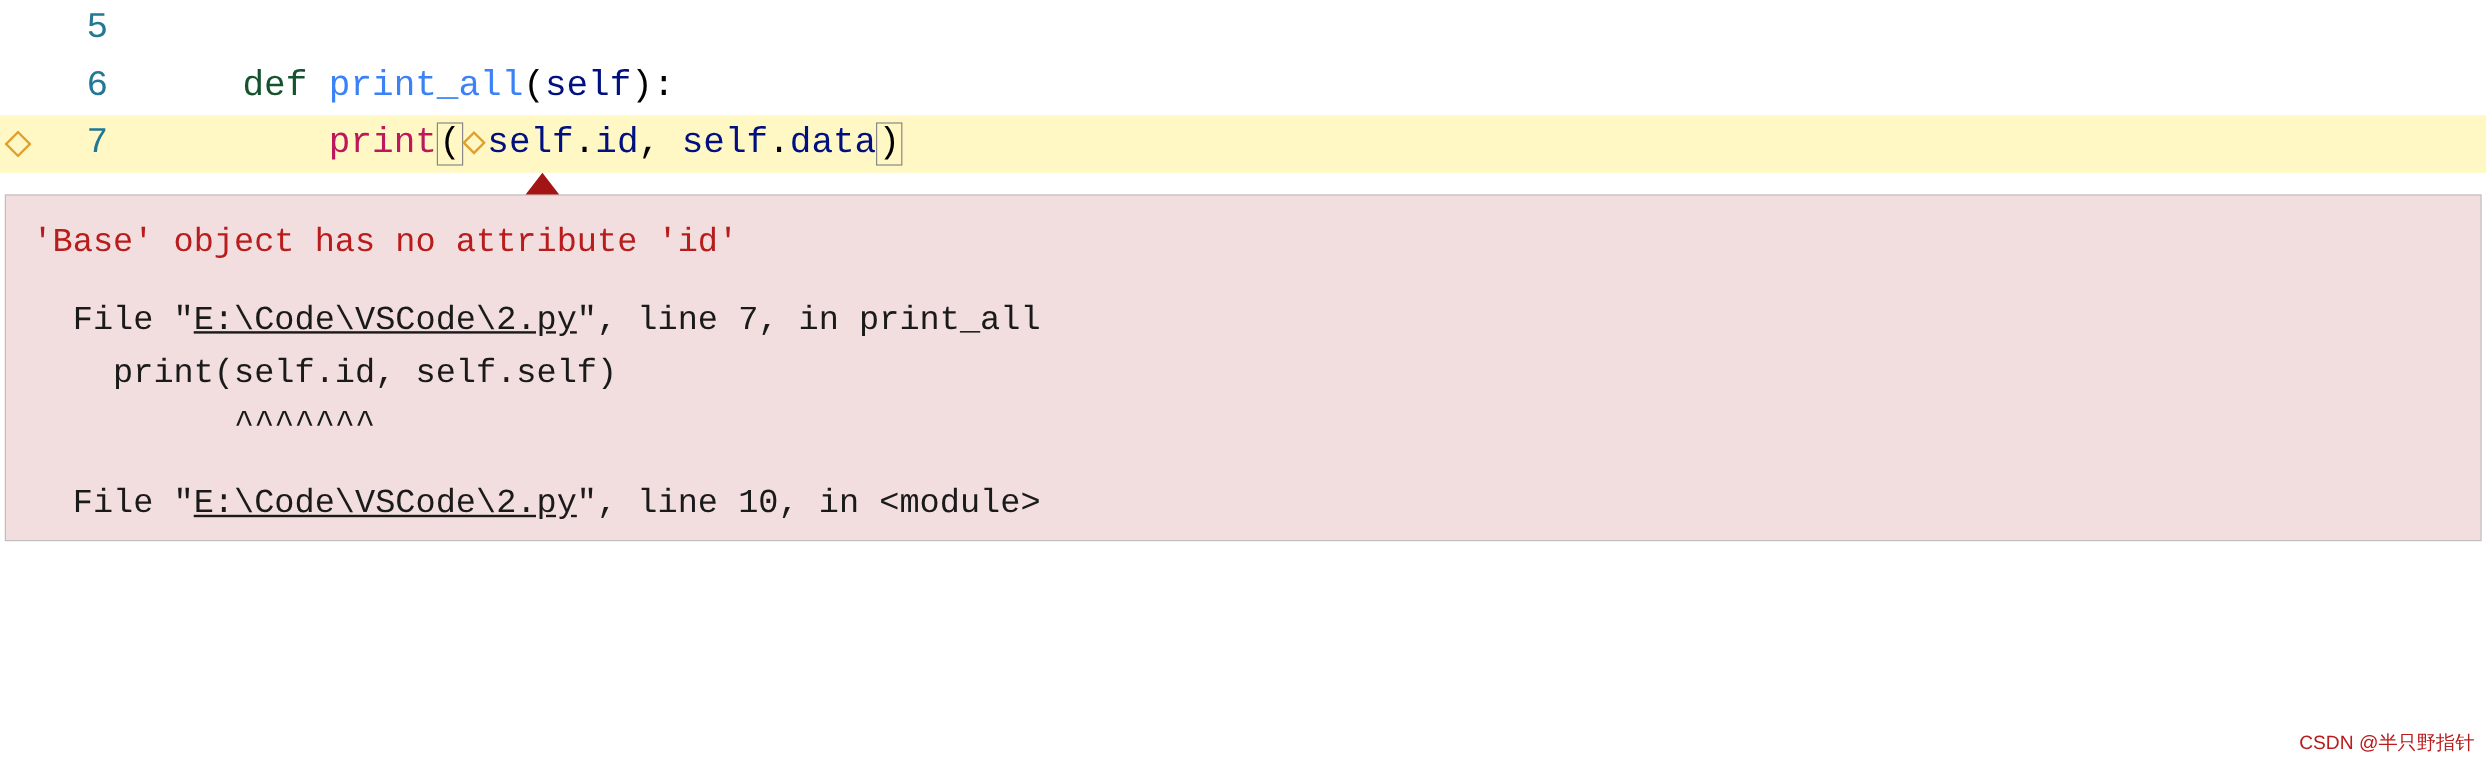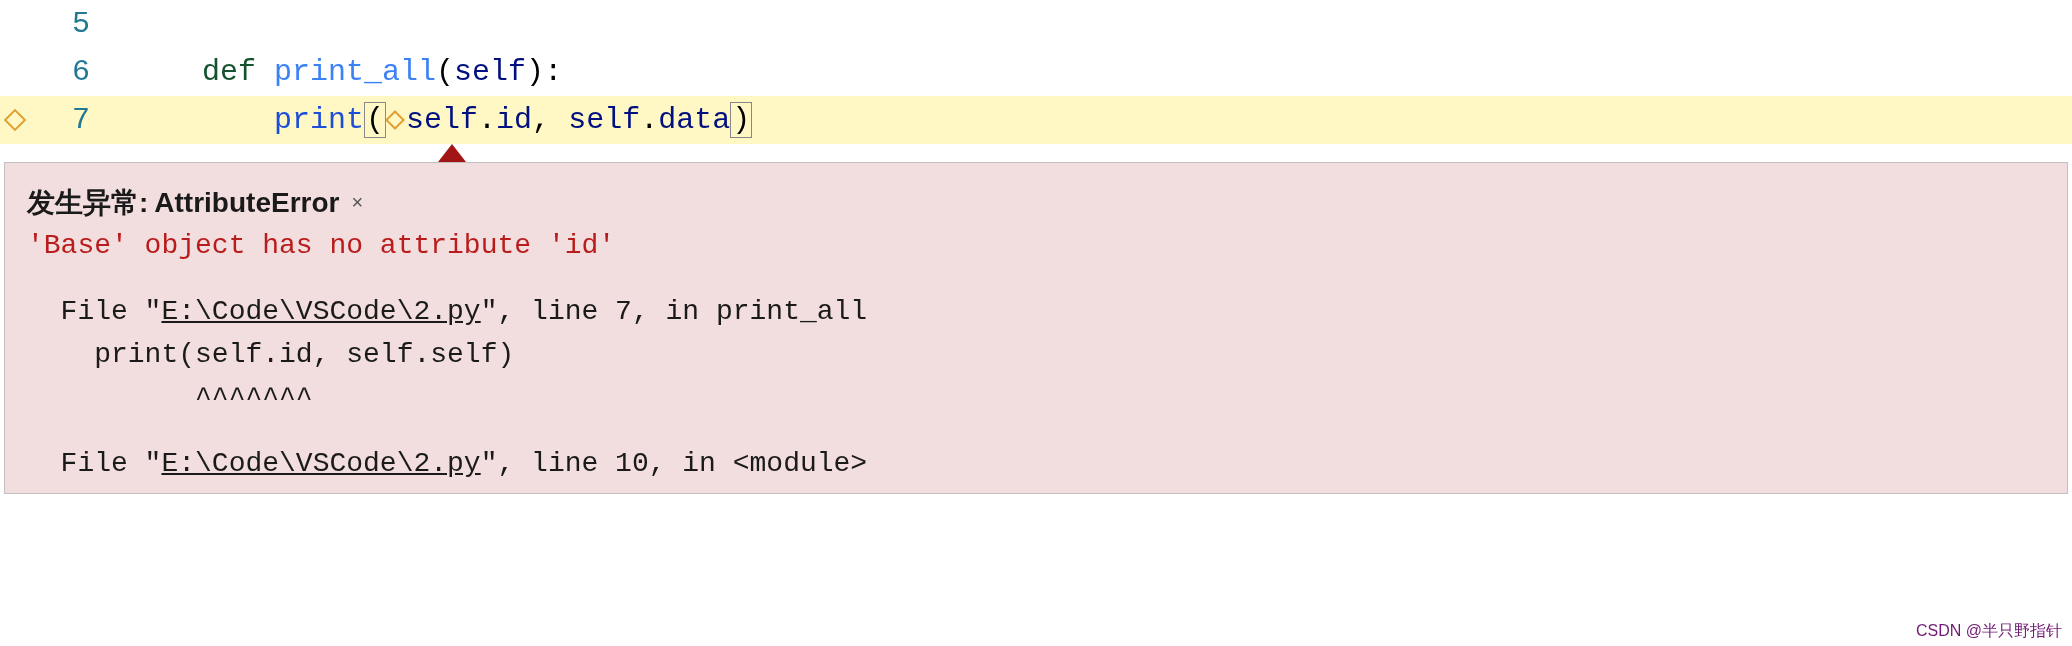--- a/index.html
+++ b/index.html
@@ -51,21 +51,21 @@
     .highlighted-line {
       background: #fff8c5;
     }
     .highlighted-line .code-content {
       background: #fff8c5;
     }
     .kw-def { color: #14532d; }
     .fn-name { color: #3b82f6; }
     .param { color: #001080; }
     .punct { color: #000000; }
-    .fn-call { color: #1d4ed8; }
+    .fn-call { color: #be185d; }
     .attr { color: #001080; }
     .bracket-hl {
       border: 1px solid #888;
       padding: 0 1px;
     }
     .inline-icon {
       display: inline-flex;
       align-items: center;
       vertical-align: middle;
       margin: 0 4px 0 2px;
@@ -128,25 +128,25 @@
       white-space: pre;
       margin-top: 22px;
     }
     .file-link {
       text-decoration: underline;
       cursor: pointer;
       margin-top: 20px;
     }
     .watermark {
       position: absolute;
-      bottom: 4px;
+      bottom: 16px;
       right: 10px;
       font-family: sans-serif;
       font-size: 16px;
-      color: #701a75;
+      color: #b91c1c;
     }
   </style>
 </head>
 <body>
 
 <div class="editor">
 
   <div class="code-line">
     <div class="gutter-icon"></div>
     <div class="line-number">5</div>
@@ -165,25 +165,20 @@
     </div>
     <div class="line-number">7</div>
     <div class="code-content"><span>        </span><span class="fn-call">print</span><span class="punct bracket-hl">(</span><span class="inline-icon"><span class="inline-breakpoint"></span></span><span class="attr">self</span><span class="punct">.</span><span class="attr">id</span><span class="punct">, </span><span class="attr">self</span><span class="punct">.</span><span class="attr">data</span><span class="punct bracket-hl">)</span></div>
   </div>
 
   <div class="pointer-row">
     <div class="error-pointer"></div>
   </div>
 
   <div class="exception-panel">
-    <div class="exception-header">
-      <span>发生异常: </span>
-        <span>AttributeError</span>
-      <span class="close-x">×</span>
-    </div>
     <div class="exception-msg">'Base' object has no attribute 'id'</div>
 
     <div class="trace-block"><span>  File "</span><span class="file-link">E:\Code\VSCode\2.py</span><span>", line 7, in print_all</span>
 <span>    print(self.id, self.self)</span>
 <span>          ^^^^^^^</span></div>
 
     <div class="trace-block"><span>  File "</span><span class="file-link">E:\Code\VSCode\2.py</span><span>", line 10, in &lt;module&gt;</span></div>
   </div>
 
 </div>

